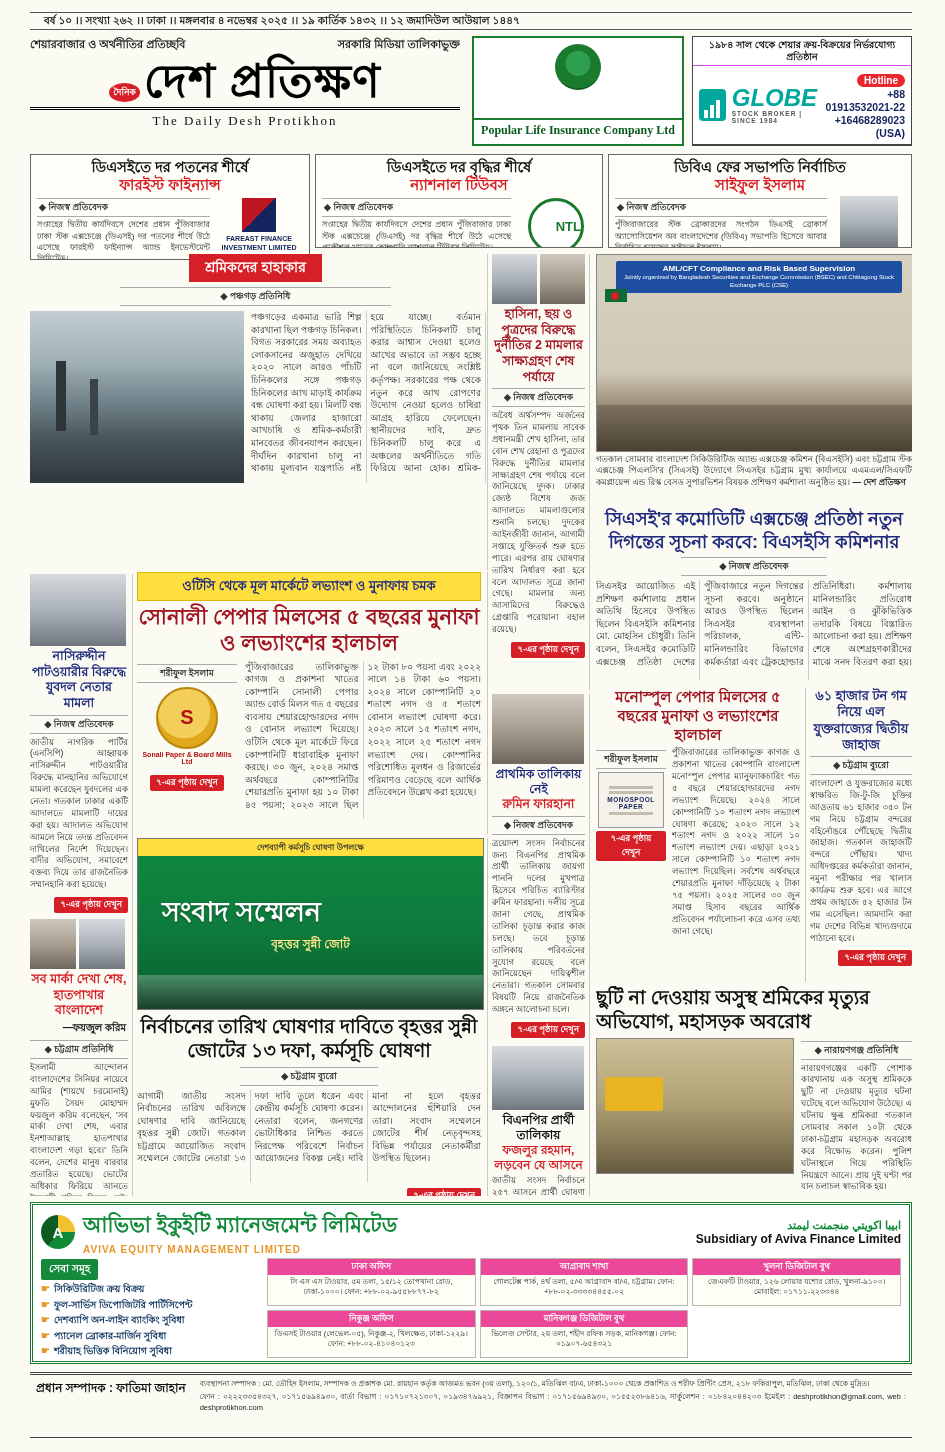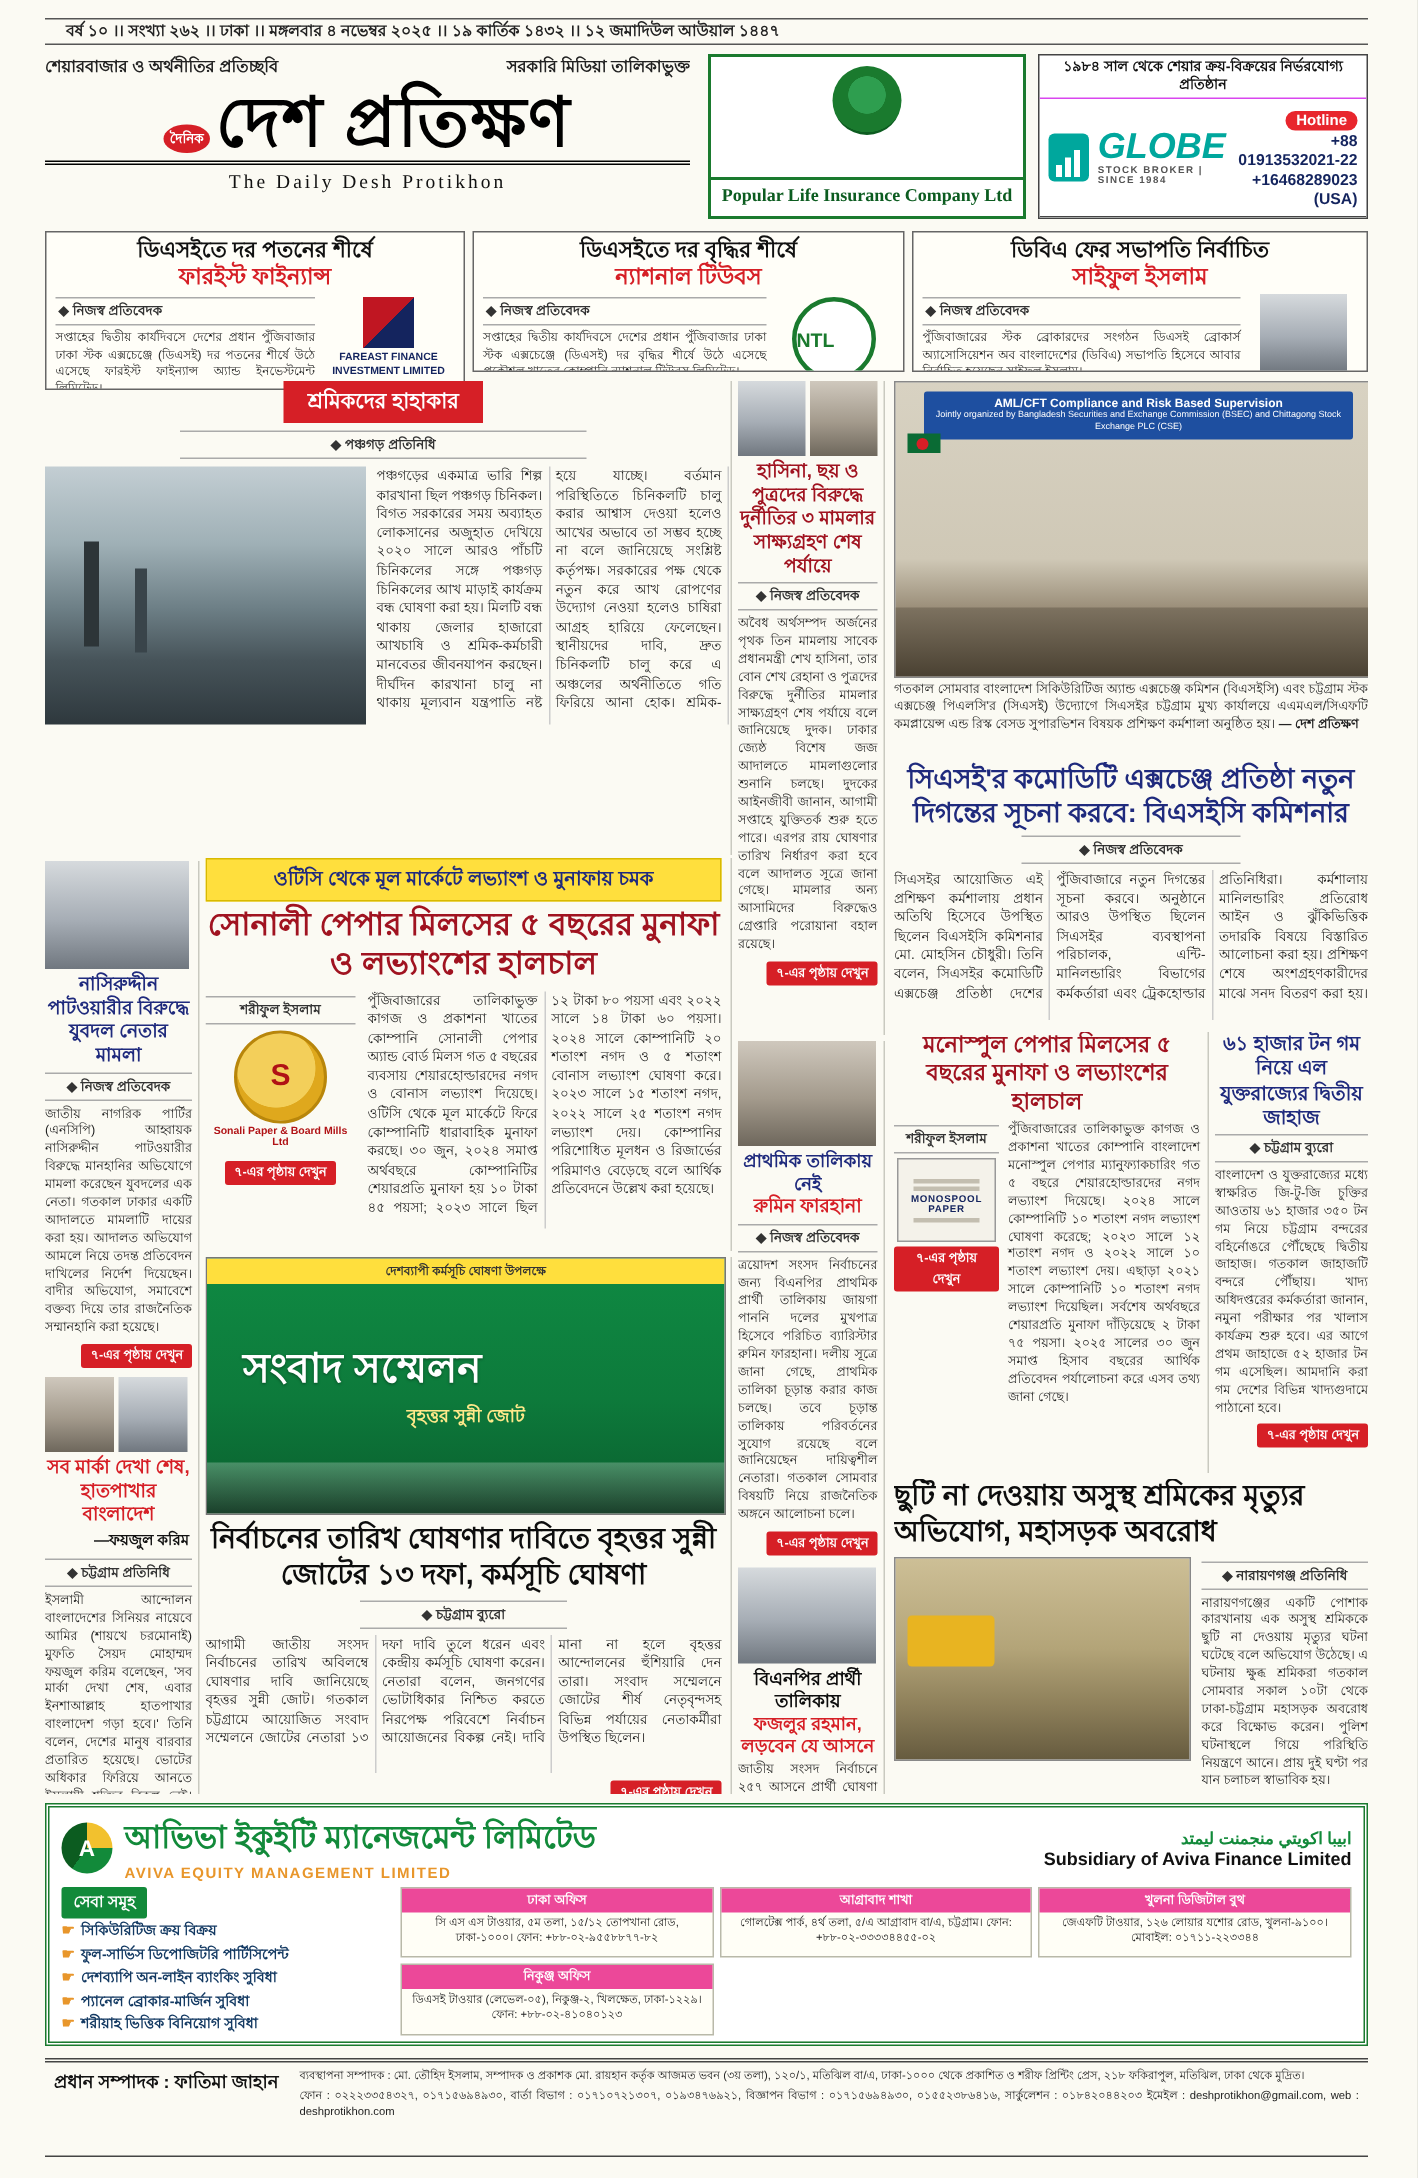--- a/index.html
+++ b/index.html
@@ -51,21 +51,21 @@
   .ph-portrait{background:linear-gradient(180deg,#d6dadd 0%,#a6adb5 55%,#70777f 100%);}
   .ph-portrait2{background:linear-gradient(180deg,#cfc8bd 0%,#a39a8c 55%,#6e675c 100%);}
   .ph-meeting{background:linear-gradient(180deg,#d8d2c2 0%,#cfc8b6 60%,#8a7c66 82%,#5d5242 100%);}
   .ph-press{background:linear-gradient(180deg,#0f8a43 0%,#0d7a3b 55%,#0a5e2e 100%);}
   .ph-protest{background:linear-gradient(180deg,#cdbf96 0%,#b3a478 45%,#8b7d58 75%,#665b3f 100%);}
   .cap{font-size:8.5px;line-height:1.35;text-align:justify;color:#222;padding-top:2px;}
   .vband{border-right:1px solid #c9c9c0;}
   .ybanner{background:#ffdf3d;color:#1f2a7d;font-weight:900;font-size:13px;text-align:center;padding:3px 2px;border:1px solid #d8b900;}
   .logo-circ{width:58px;height:58px;border-radius:50%;background:radial-gradient(circle at 45% 40%,#f3cf5a 0 55%,#dfa81d 56% 100%);
              display:flex;align-items:center;justify-content:center;color:#b01215;font-weight:900;font-size:20px;border:2px solid #b8860b;}
-  .ntl-ring{width:50px;height:50px;border-radius:50%;border:3px solid #1a7a2e;display:flex;align-items:center;justify-content:flex-start;
+  .ntl-ring{width:50px;height:50px;border-radius:50%;border:3px solid #1a7a2e;display:flex;align-items:center;justify-content:flex-end;
             color:#1a7a2e;font-weight:900;font-size:13px;background:#fff;}
   .fareast-sq{width:34px;height:34px;background:linear-gradient(135deg,#c01622 0 50%,#14245e 50% 100%);margin:0 auto 2px auto;}
   .fareast-txt{font-size:7px;font-weight:bold;color:#14245e;text-align:center;line-height:1.3;}
   .mono-logo{width:64px;height:54px;border:1px solid #999;background:#f4f2ea;display:flex;flex-direction:column;
              align-items:center;justify-content:center;gap:2px;}
   .mono-logo b{font-size:6.5px;color:#14245e;letter-spacing:.5px;}
   .mono-logo i{display:block;width:44px;height:3px;background:#c3beb0;}
   .flag{position:absolute;left:8px;top:34px;width:22px;height:13px;background:#0a6b34;}
   .flag::after{content:"";position:absolute;left:6px;top:2.5px;width:8px;height:8px;border-radius:50%;background:#d61f26;}
   .mt-banner{position:absolute;left:6%;top:6px;width:88%;background:#1e4fa0;color:#fff;text-align:center;
@@ -200,21 +200,21 @@
       </div>
       <div class="body-txt col2" style="flex:1;height:172px;">পঞ্চগড়ের একমাত্র ভারি শিল্প কারখানা ছিল পঞ্চগড় চিনিকল। বিগত সরকারের সময় অব্যাহত লোকসানের অজুহাত দেখিয়ে ২০২০ সালে আরও পাঁচটি চিনিকলের সঙ্গে পঞ্চগড় চিনিকলের আখ মাড়াই কার্যক্রম বন্ধ ঘোষণা করা হয়। মিলটি বন্ধ থাকায় জেলার হাজারো আখচাষি ও শ্রমিক-কর্মচারী মানবেতর জীবনযাপন করছেন। দীর্ঘদিন কারখানা চালু না থাকায় মূল্যবান যন্ত্রপাতি নষ্ট হয়ে যাচ্ছে। বর্তমান পরিস্থিতিতে চিনিকলটি চালু করার আশ্বাস দেওয়া হলেও আখের অভাবে তা সম্ভব হচ্ছে না বলে জানিয়েছে সংশ্লিষ্ট কর্তৃপক্ষ। সরকারের পক্ষ থেকে নতুন করে আখ রোপণের উদ্যোগ নেওয়া হলেও চাষিরা আগ্রহ হারিয়ে ফেলেছেন। স্থানীয়দের দাবি, দ্রুত চিনিকলটি চালু করে এ অঞ্চলের অর্থনীতিতে গতি ফিরিয়ে আনা হোক। শ্রমিক-কর্মচারীরা বকেয়া পাওনার দাবিতে আন্দোলন চালিয়ে যাচ্ছেন।</div>
     </div>
   </div>
 
   <div class="abs vband" style="left:492px;top:254px;width:98px;height:436px;padding-right:4px;">
     <div style="display:flex;gap:3px;">
       <div class="photo ph-portrait" style="width:45px;height:50px;"></div>
       <div class="photo ph-portrait2" style="width:45px;height:50px;"></div>
     </div>
-    <div class="h-maroon" style="font-size:12.5px;margin-top:3px;">হাসিনা, ছয় ও পুত্রদের বিরুদ্ধে দুর্নীতির ৩ মামলার সাক্ষ্যগ্রহণ শেষ পর্যায়ে</div>
+    <div class="h-maroon" style="font-size:12.5px;margin-top:3px;">হাসিনা, ছয় ও পুত্রদের বিরুদ্ধে দুর্নীতির 2 মামলার সাক্ষ্যগ্রহণ শেষ পর্যায়ে</div>
     <div class="byline">◆ নিজস্ব প্রতিবেদক</div>
     <div class="body-txt" style="font-size:8.5px;">অবৈধ অর্থসম্পদ অর্জনের পৃথক তিন মামলায় সাবেক প্রধানমন্ত্রী শেখ হাসিনা, তার বোন শেখ রেহানা ও পুত্রদের বিরুদ্ধে দুর্নীতির মামলার সাক্ষ্যগ্রহণ শেষ পর্যায়ে বলে জানিয়েছে দুদক। ঢাকার জ্যেষ্ঠ বিশেষ জজ আদালতে মামলাগুলোর শুনানি চলছে। দুদকের আইনজীবী জানান, আগামী সপ্তাহে যুক্তিতর্ক শুরু হতে পারে। এরপর রায় ঘোষণার তারিখ নির্ধারণ করা হবে বলে আদালত সূত্রে জানা গেছে। মামলার অন্য আসামিদের বিরুদ্ধেও গ্রেপ্তারি পরোয়ানা বহাল রয়েছে।</div>
     <div class="more-row"><span class="more-tag">৭-এর পৃষ্ঠায় দেখুন</span></div>
   </div>
 
   <div class="abs" style="left:596px;top:254px;width:316px;height:250px;">
     <div class="photo ph-meeting" style="width:316px;height:196px;border:1px solid #888;">
       <div class="mt-banner">
         <div>AML/CFT Compliance and Risk Based Supervision</div>
         <div style="font-size:6px;font-weight:normal;">Jointly organized by Bangladesh Securities and Exchange Commission (BSEC) and Chittagong Stock Exchange PLC (CSE)</div>
@@ -381,20 +381,24 @@
           <div class="ofc-b">গোলটেক্স পার্ক, ৪র্থ তলা, ৫/এ আগ্রাবাদ বা/এ, চট্টগ্রাম। ফোন: +৮৮-০২-৩৩৩৩৪৪৫৫-০২</div>
         </div>
         <div class="ofc">
           <div class="ofc-h">খুলনা ডিজিটাল বুথ</div>
           <div class="ofc-b">জেএফটি টাওয়ার, ১২৬ লোয়ার যশোর রোড, খুলনা-৯১০০। মোবাইল: ০১৭১১-২২৩৩৪৪</div>
         </div>
         <div class="ofc">
           <div class="ofc-h">নিকুঞ্জ অফিস</div>
           <div class="ofc-b">ডিএসই টাওয়ার (লেভেল-০৫), নিকুঞ্জ-২, খিলক্ষেত, ঢাকা-১২২৯। ফোন: +৮৮-০২-৪১০৪০১২৩</div>
         </div>
+        <div class="ofc">
+          <div class="ofc-h">মানিকগঞ্জ ডিজিটাল বুথ</div>
+          <div class="ofc-b">ভিলেজ সেন্টার, ২য় তলা, শহীদ রফিক সড়ক, মানিকগঞ্জ। ফোন: ০১৯০৭-৬৫৪৩২১</div>
+        </div>
       </div>
     </div>
     <div class="trek" style="margin-top:4px;">ট্রেক হোল্ডার ঢাকা স্টক এক্সচেঞ্জ পিএলসি ও চট্টগ্রাম স্টক এক্সচেঞ্জ পিএলসি</div>
 
   </div>
 
   <div class="abs footer" style="left:30px;top:1372px;width:882px;height:66px;padding:4px 6px;display:flex;gap:14px;align-items:flex-start;">
     <div class="foot-ed">প্রধান সম্পাদক : ফাতিমা জাহান</div>
     <div style="flex:1">
       <div class="foot-sm">ব্যবস্থাপনা সম্পাদক : মো. তৌহিদ ইসলাম, সম্পাদক ও প্রকাশক মো. রায়হান কর্তৃক আজমত ভবন (৩য় তলা), ১২০/১, মতিঝিল বা/এ, ঢাকা-১০০০ থেকে প্রকাশিত ও শরীফ প্রিন্টিং প্রেস, ২১৮ ফকিরাপুল, মতিঝিল, ঢাকা থেকে মুদ্রিত।</div>

